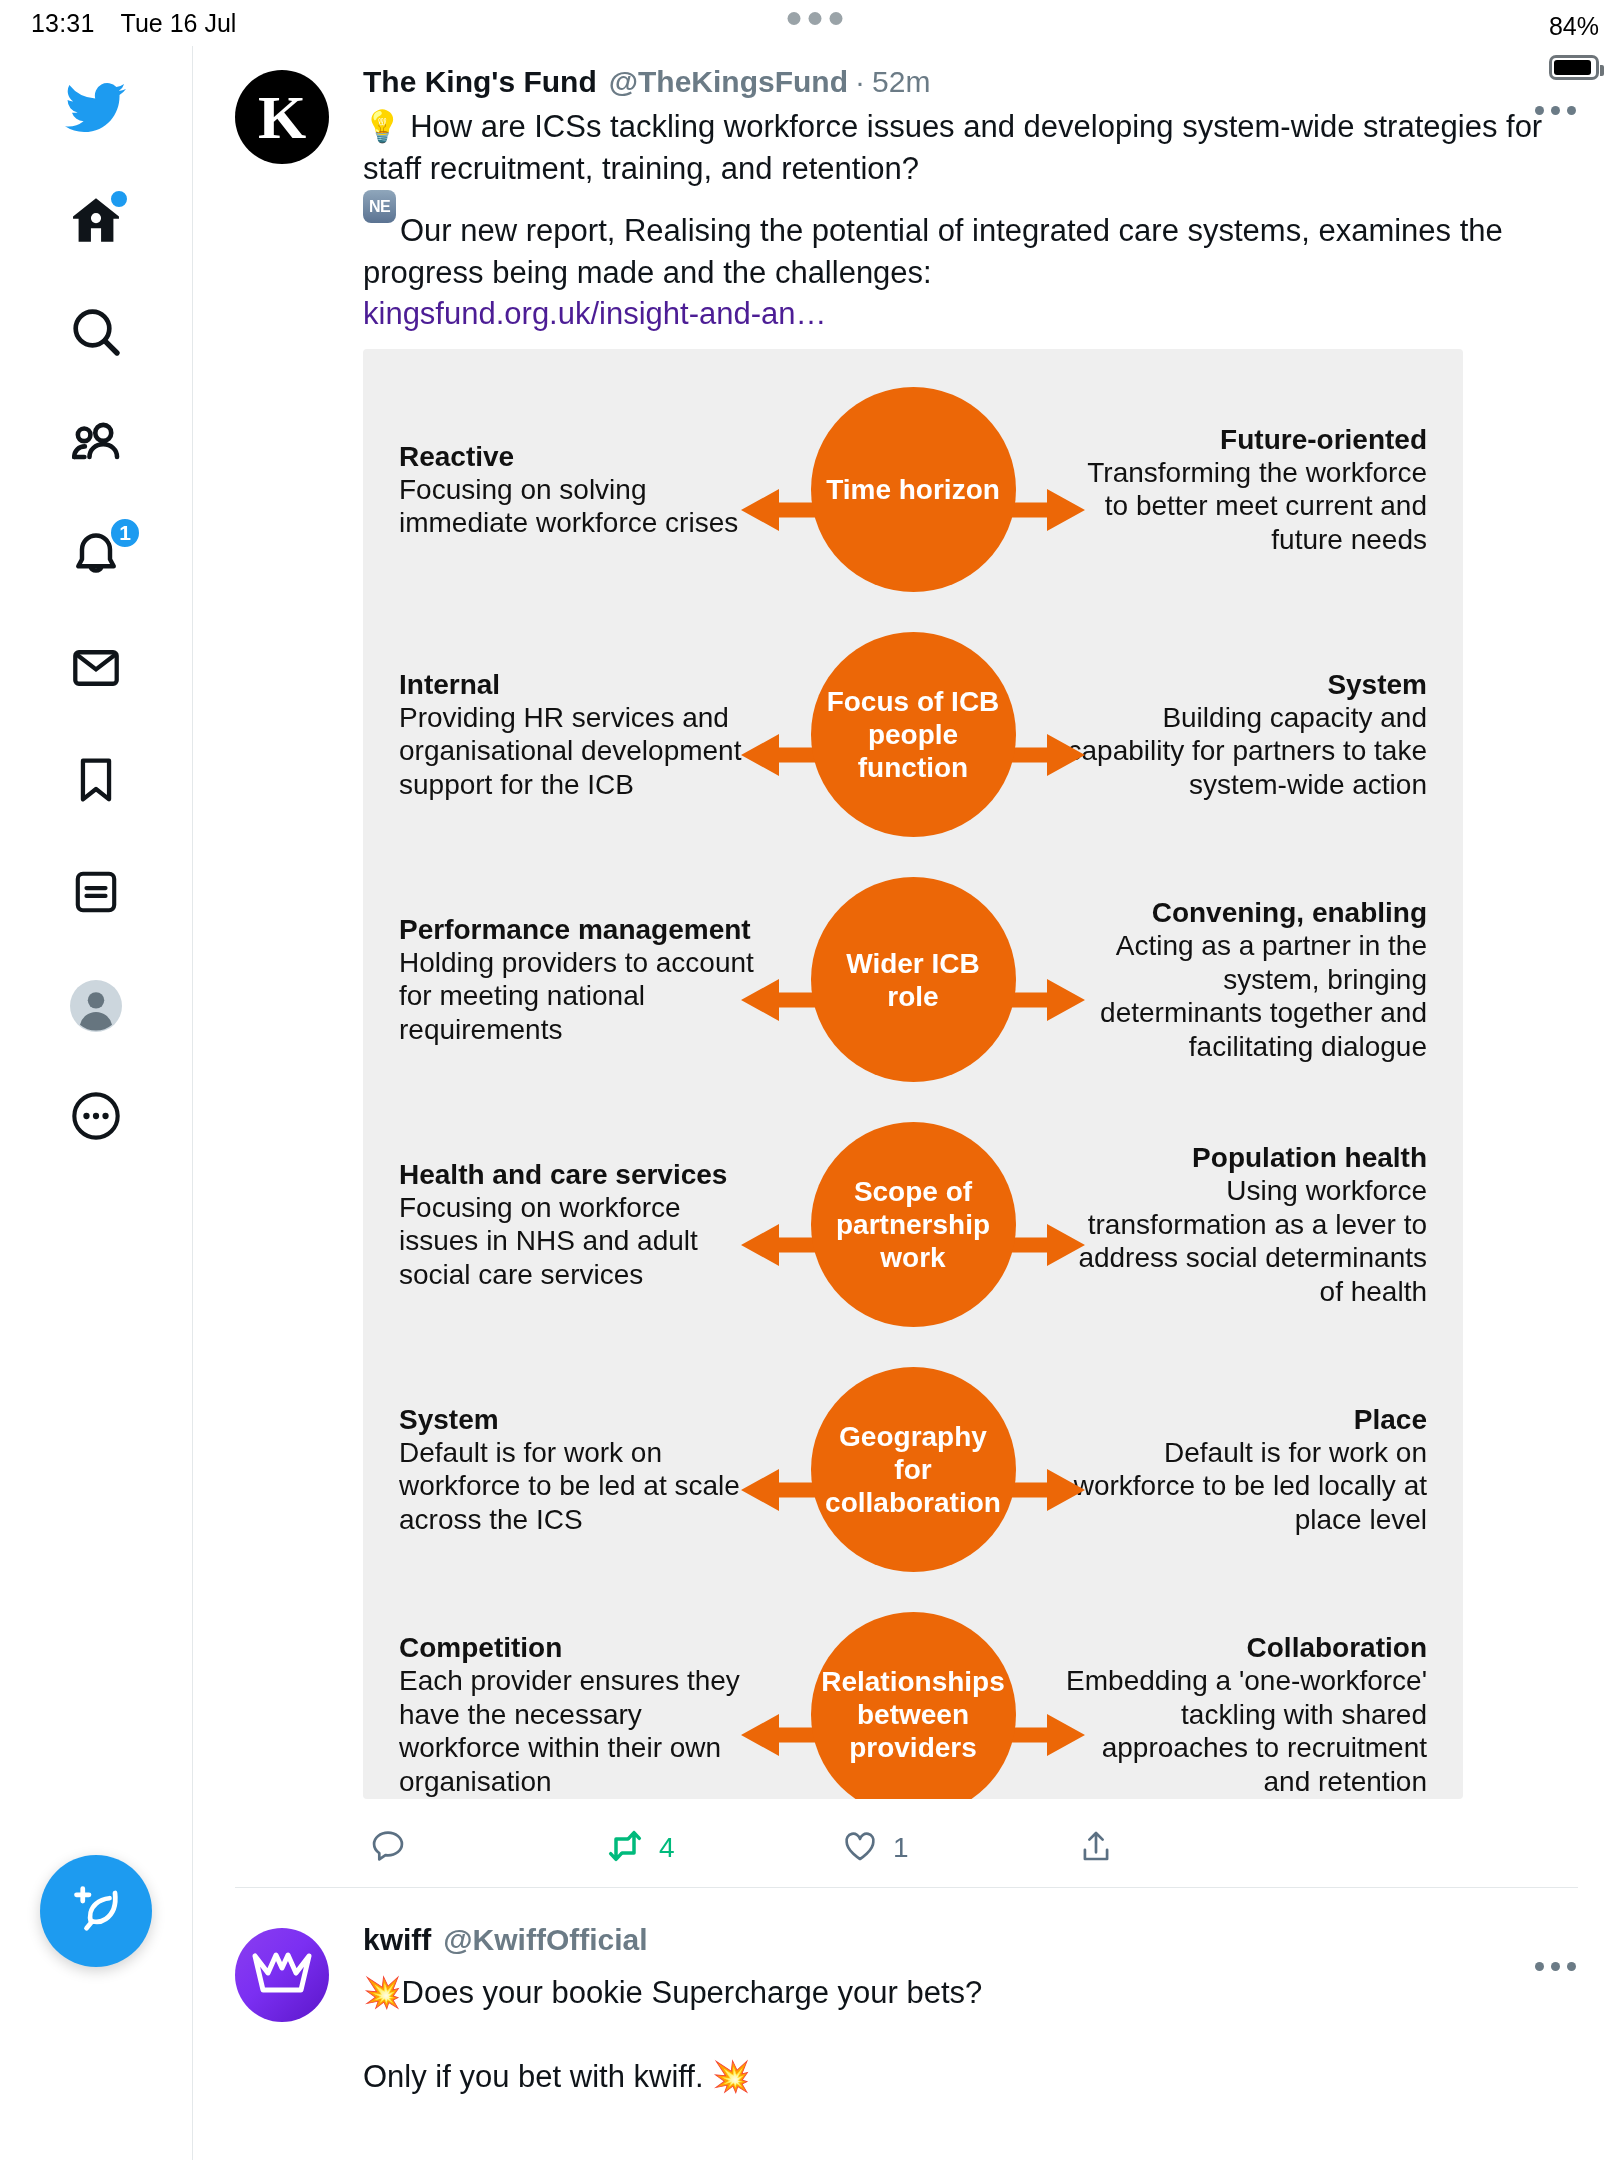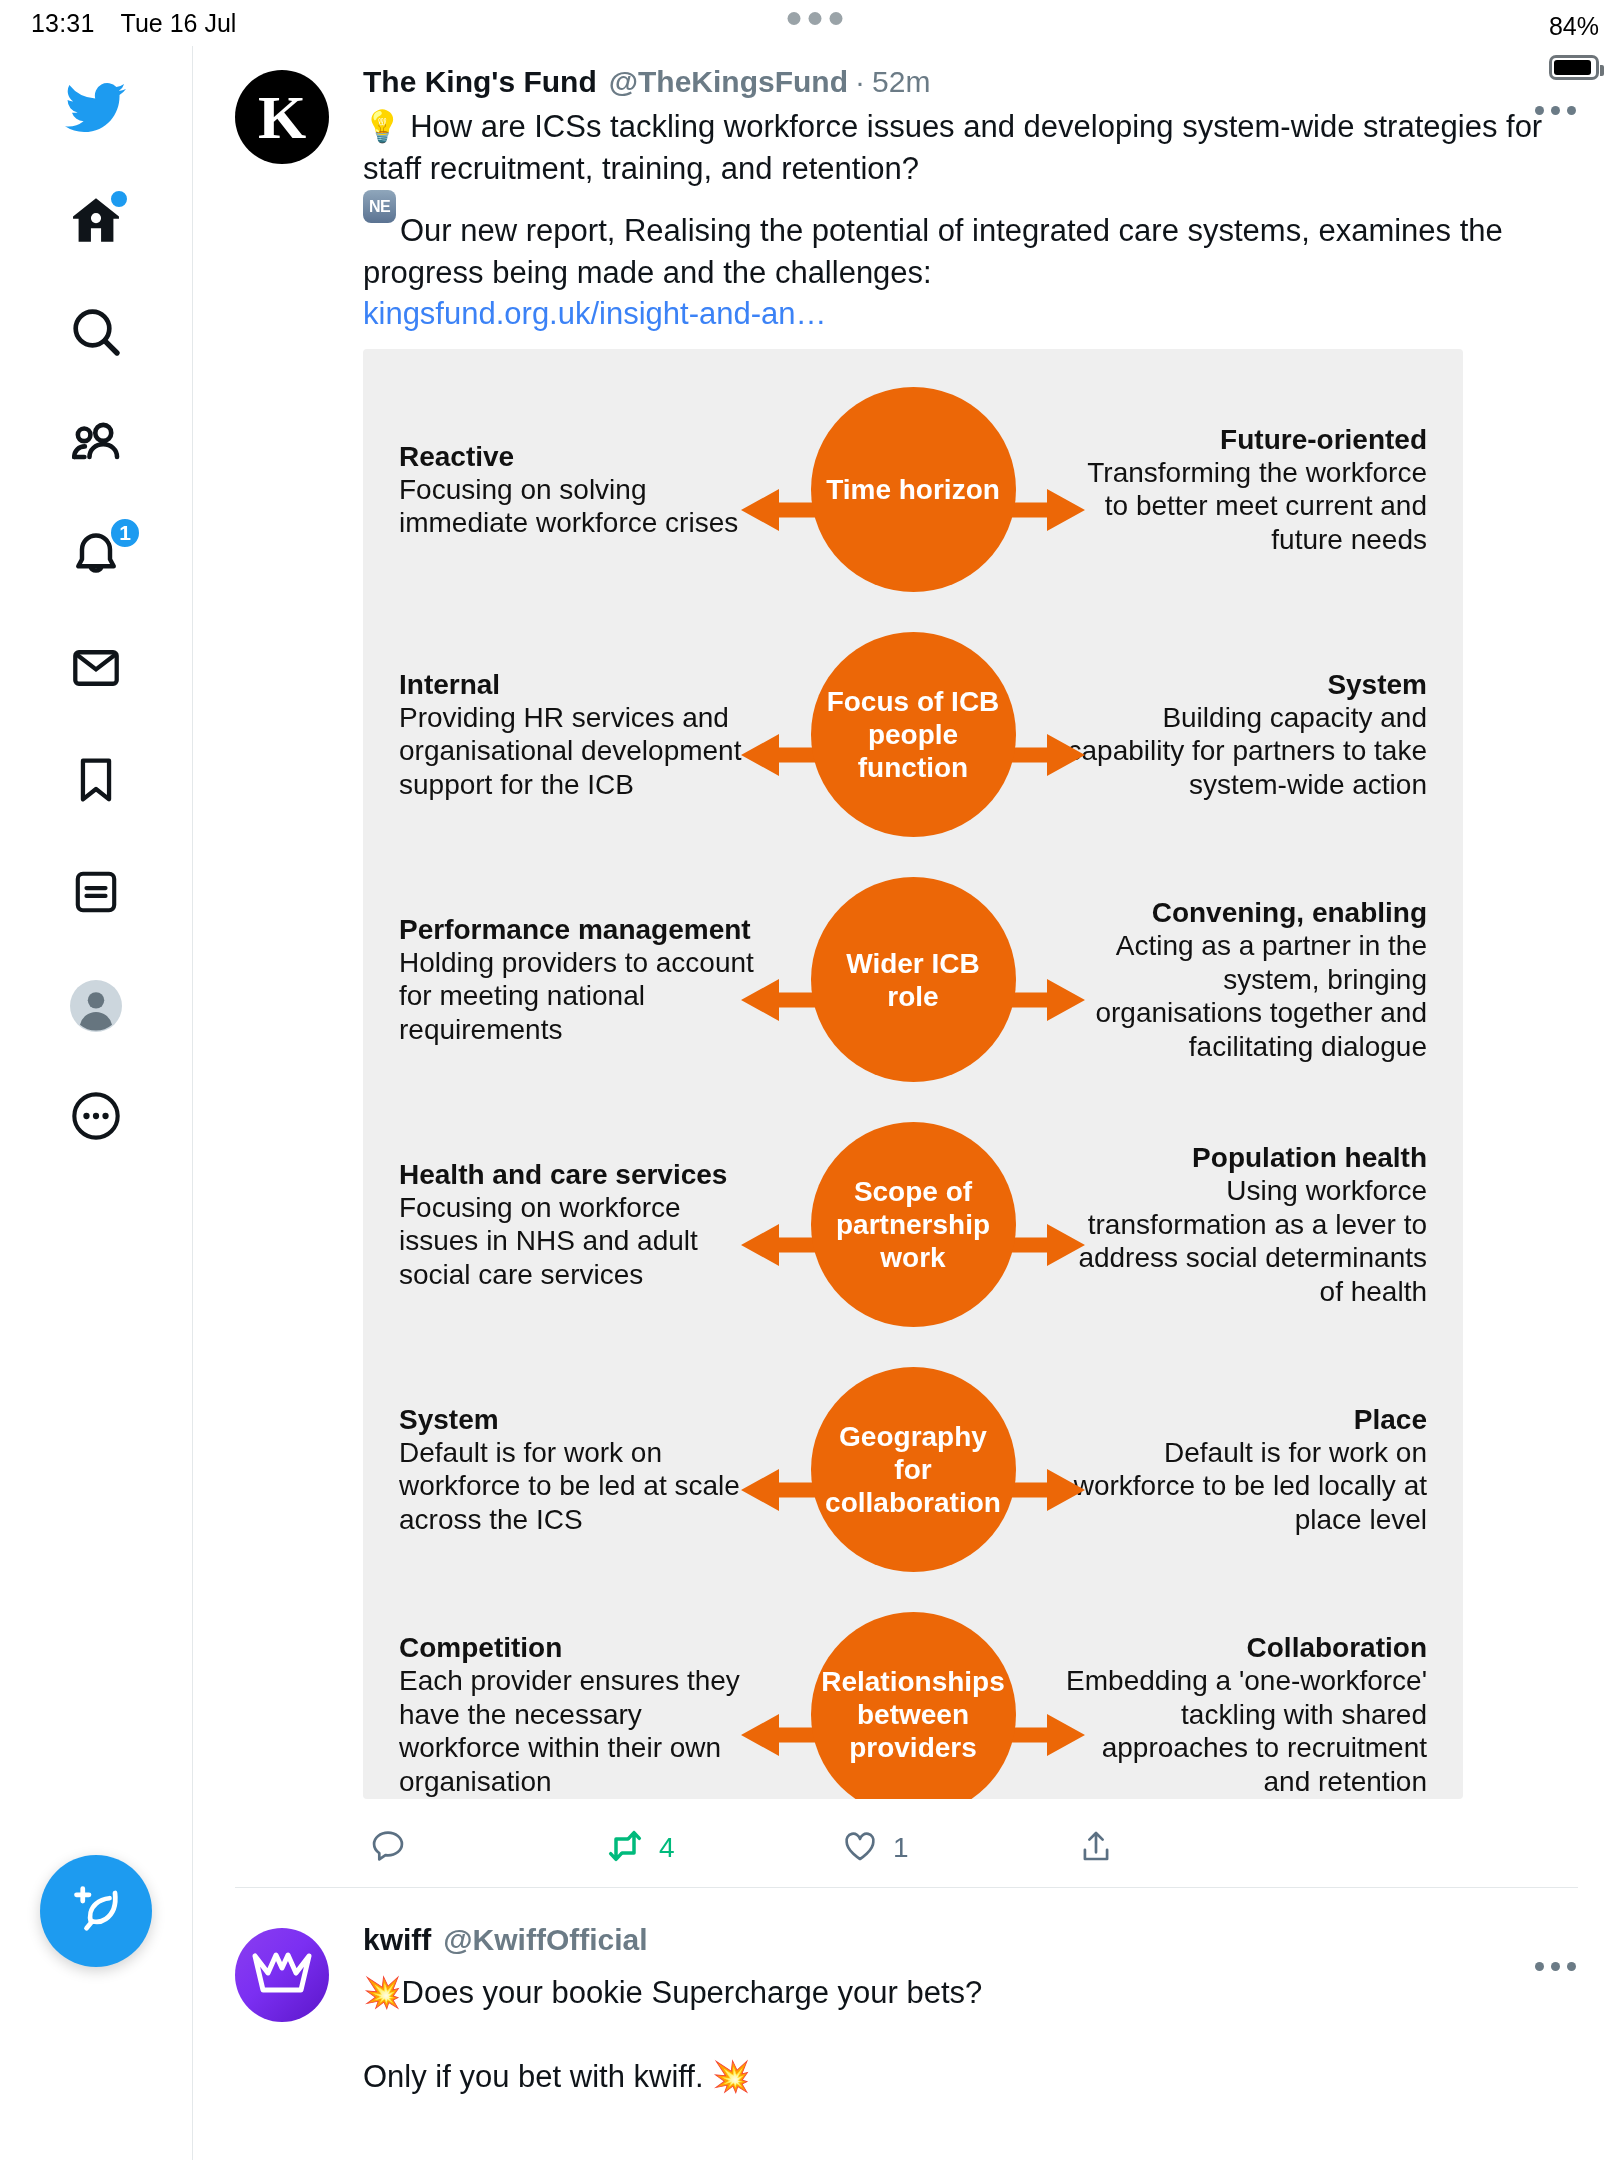--- a/index.html
+++ b/index.html
@@ -77,21 +77,21 @@
   .dot-sep{ color:#6b7b86; margin:0 7px; }
   .time{ color:#6b7b86; }
   .more-dots{
     position:absolute; right:44px; display:flex; gap:7px; align-items:center;
   }
   .more-dots i{ width:9px; height:9px; border-radius:50%; background:#6b7b86; display:block; }
   .tweet-text{
     font-size:31px; line-height:1.35; color:#0f1419; margin-top:6px;
     word-wrap:break-word;
   }
-  .tweet-text .link{ color:#3b82f6;text-align:center; }
+  .tweet-text .link{ color:#4c1d95;text-align:center; }
   .emoji-new{
     display:inline-block; width:33px; height:33px; border-radius:8px;
     background:linear-gradient(#8fa6bb,#5b7392); color:#fff; font-size:16px;
     font-weight:700; text-align:center; line-height:33px; letter-spacing:-.5px;
     vertical-align:-4px; margin-right:4px;
   }
 
   
   .card{
     margin-top:14px; width:1100px; height:1450px; border-radius:4px;
@@ -360,21 +360,21 @@
                   </span>
                 <div class="circle">Wider ICB role</div>
                 <span class="arrow r">
                     <svg width="140" height="54" viewBox="0 0 140 54">
                       <path d="M0 19.5h98V6l38 21-38 21V34.5H0z" fill="#ec6707"></path>
                     </svg>
                   </span>
               </div>
               <div class="ig-right">
                 <div class="ig-h">Convening, enabling</div>
-                <div class="ig-p">Acting as a partner in the system, bringing organisations together and facilitating dialogue</div>
+                <div class="ig-p">Acting as a partner in the system, bringing determinants together and facilitating dialogue</div>
               </div>
             </div>
 
             <div class="ig-row">
               <div class="ig-left">
                 <div class="ig-h">Health and care services</div>
                 <div class="ig-p">Focusing on workforce issues in NHS and adult social care services</div>
               </div>
               <div class="ig-mid">
                 <span class="arrow l">

